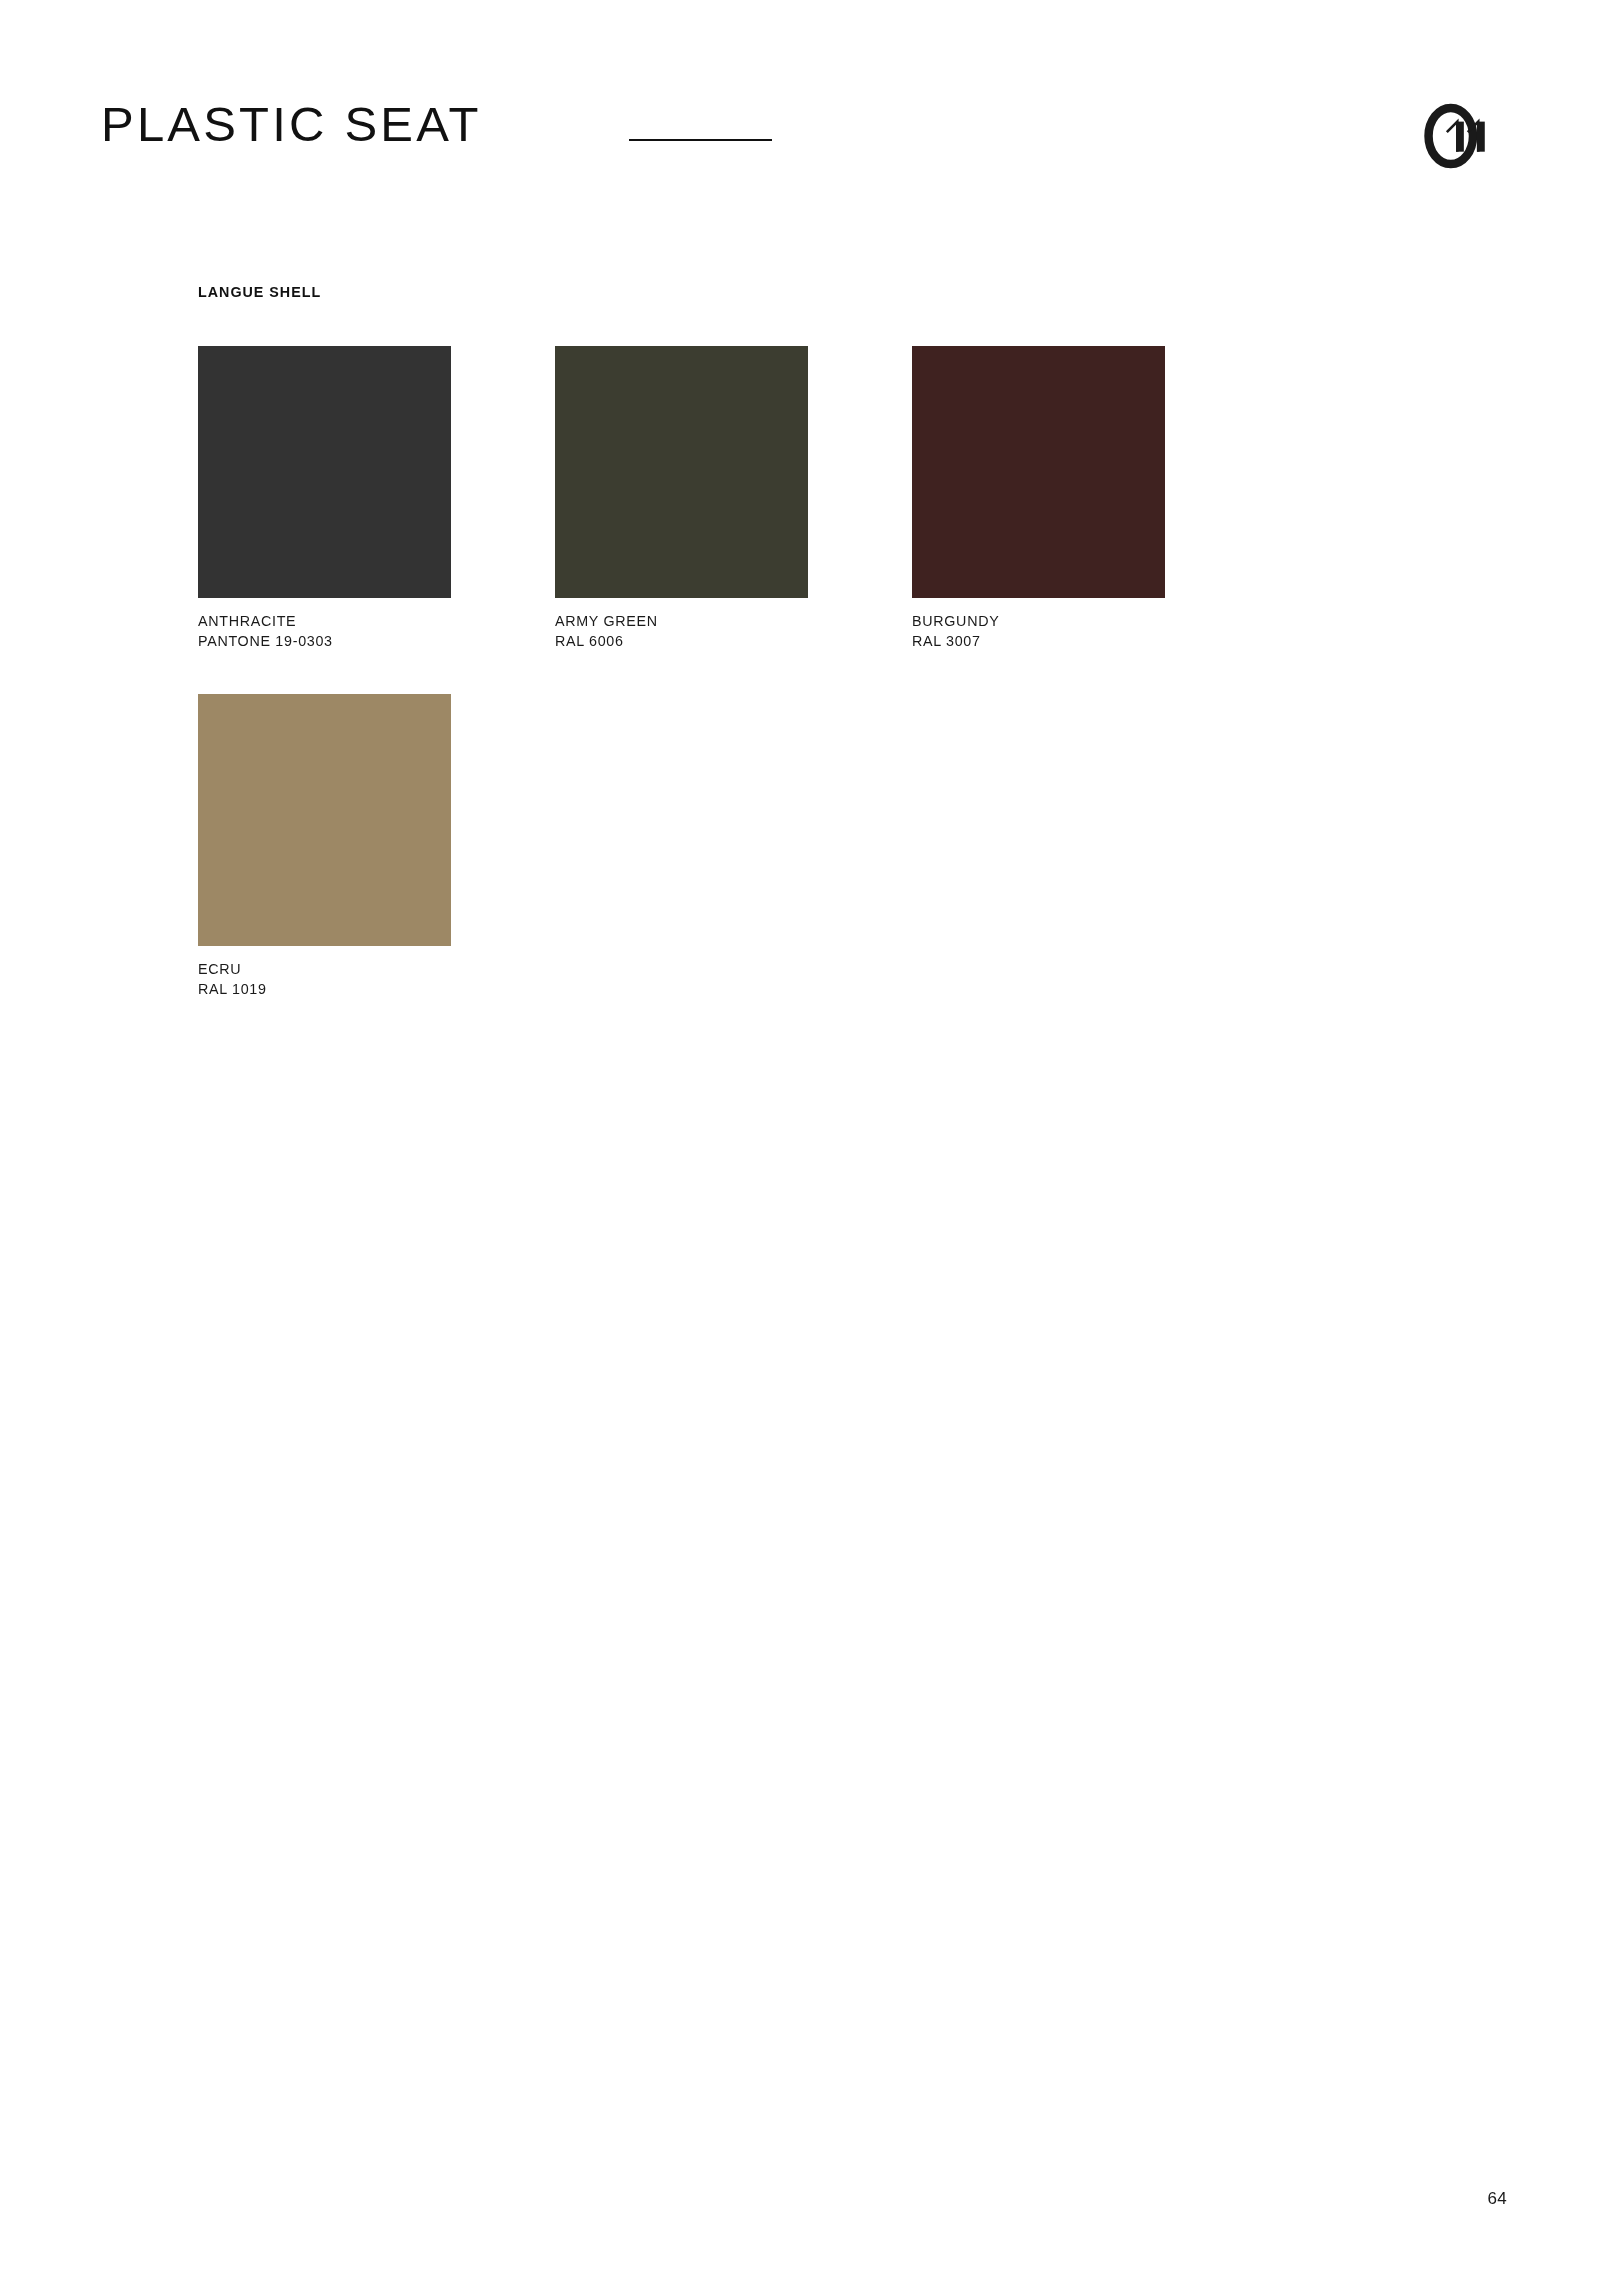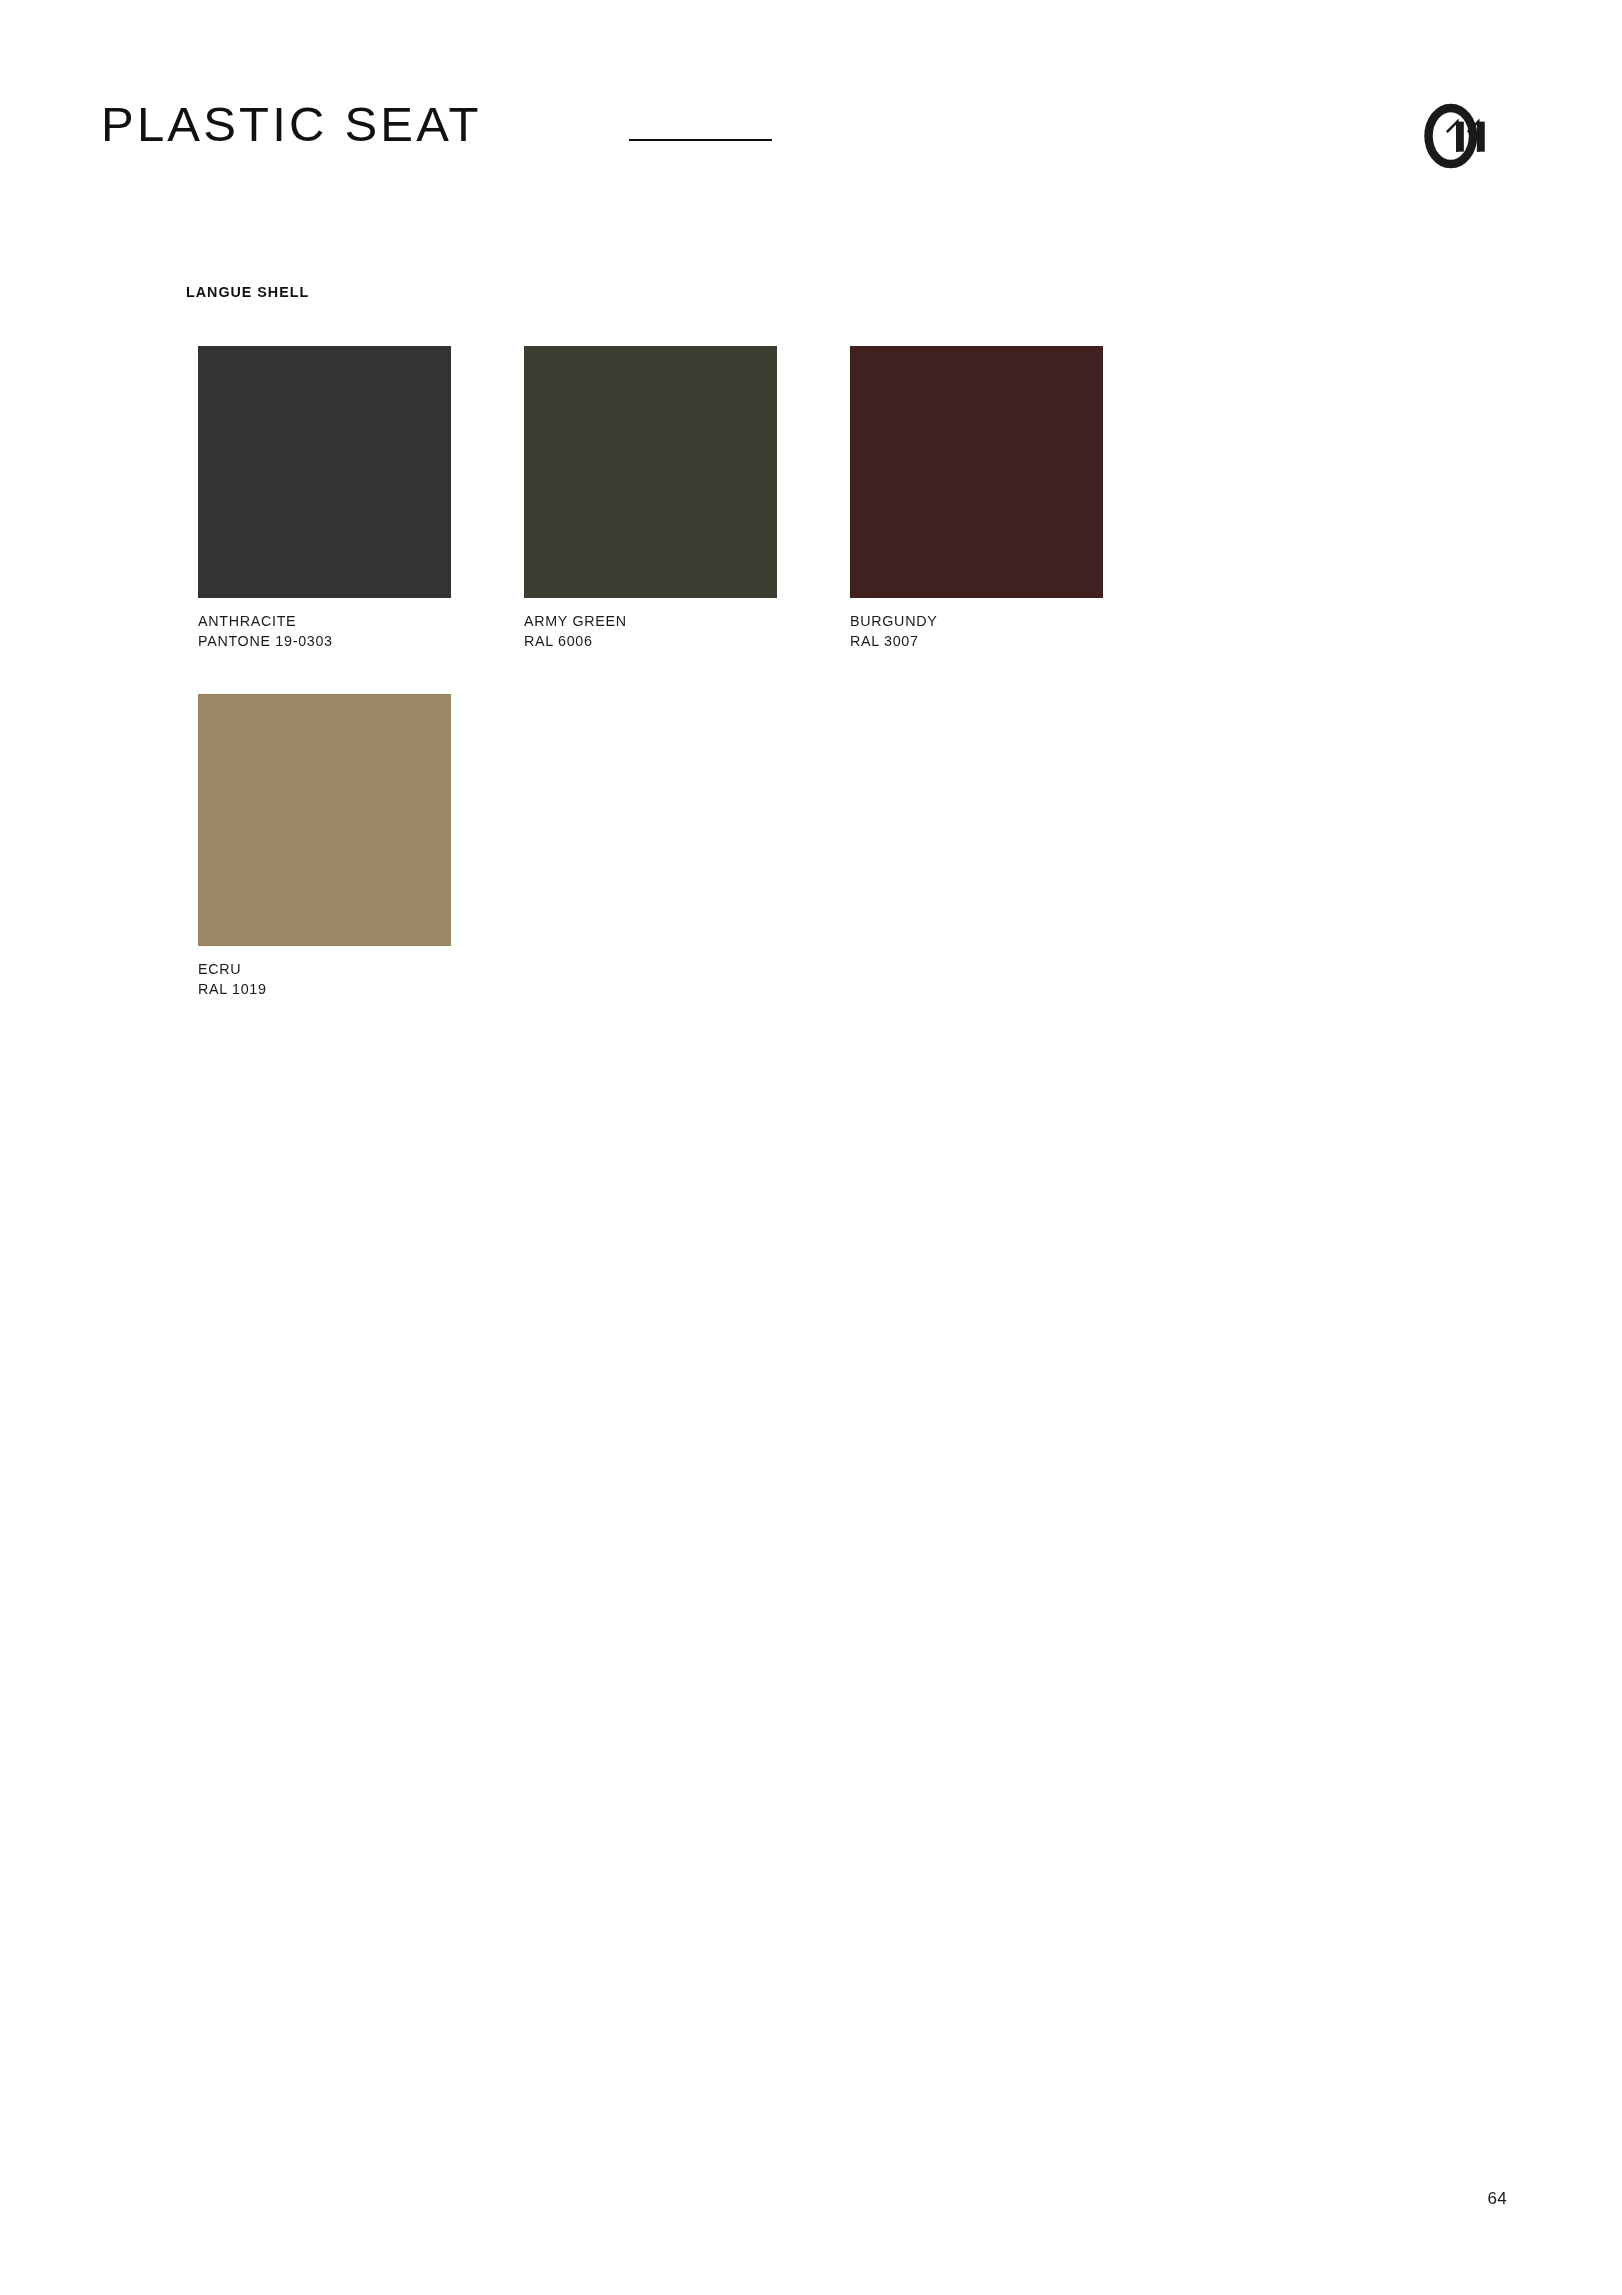--- a/index.html
+++ b/index.html
@@ -51,41 +51,42 @@
     right: 133px;
     top: 86px;
     width: 68px;
     height: 68px;
   }
   .brand-logo svg { display: block; width: 68px; height: 68px; }
 
   
   .section-label {
     position: absolute;
-    left: 186px;
+    left: 198px;
     top: 284px;
     font-size: 14.3px;
     font-weight: 700;
     letter-spacing: 1px;
     color: #111111;
     white-space: nowrap;
     text-align: right;
   }
 
   
   .swatch-grid {
     position: absolute;
     left: 198px;
     top: 346px;
     width: 1040px;
   }
   .swatch-row {
     display: flex;
     flex-direction: row;
     margin-bottom: 42px;
+    justify-content: space-between;
   }
   .swatch-cell {
     width: 253px;
     margin-right: 73px;
   }
   .swatch-chip {
     width: 253px;
     height: 252px;
     display: block;
   }

